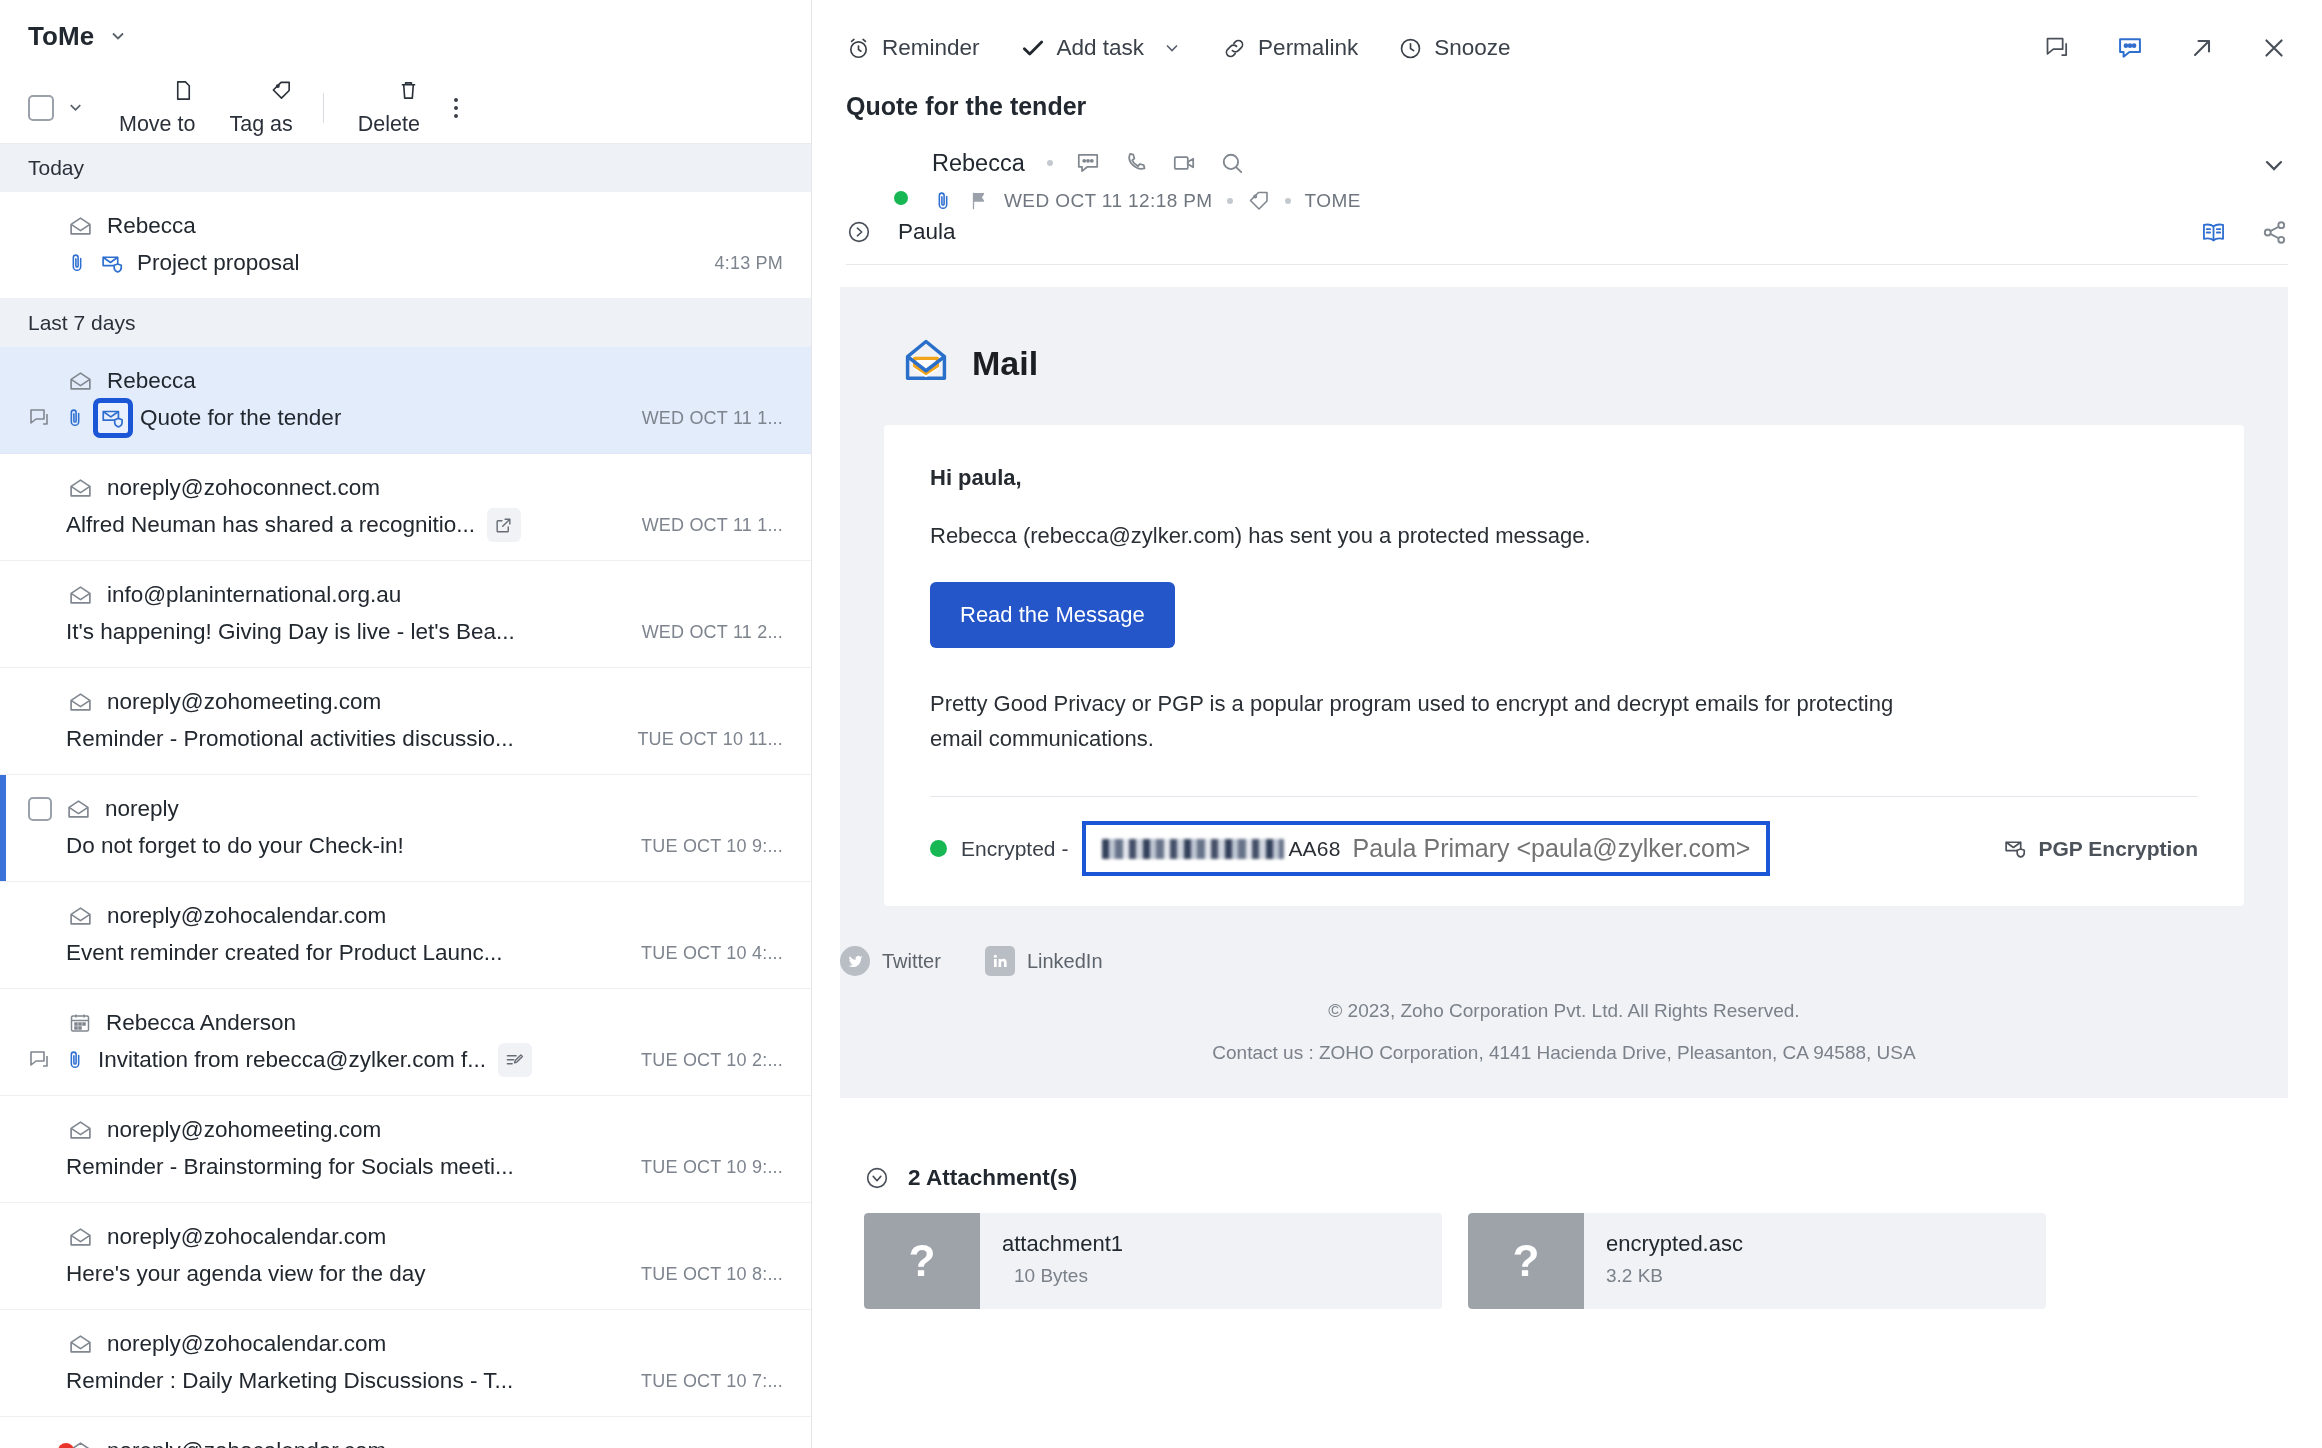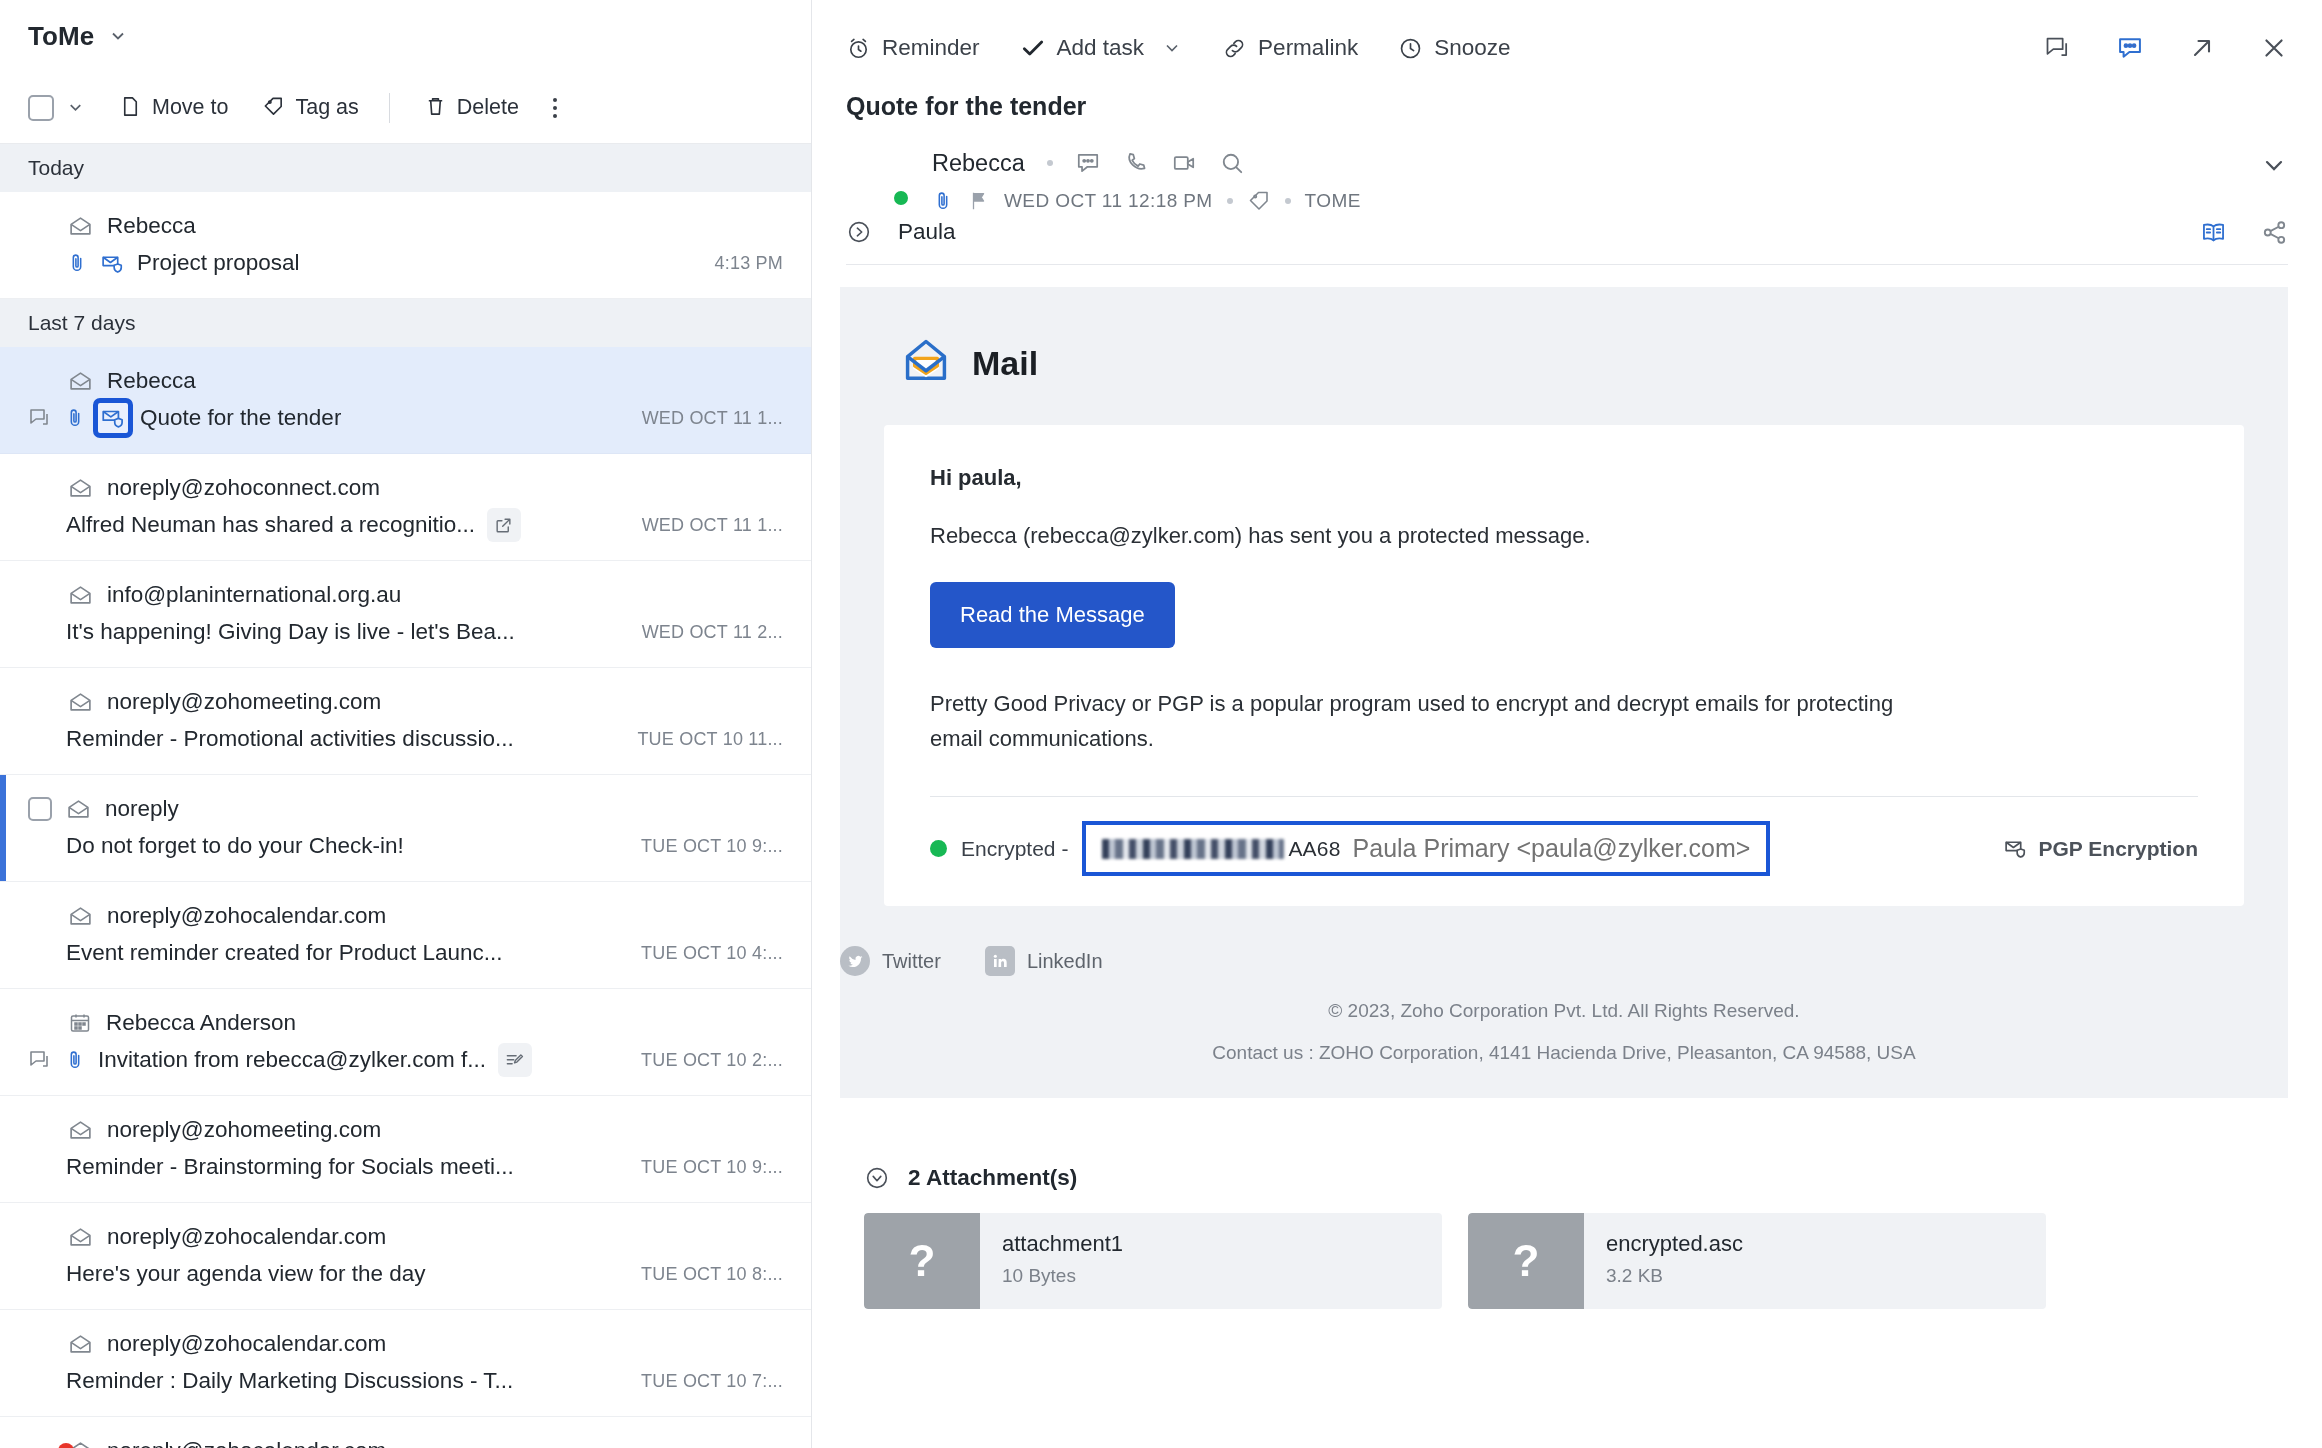--- a/index.html
+++ b/index.html
@@ -31,23 +31,23 @@
     height: 72px; display: flex; align-items: center;
     padding: 0 28px; gap: 0; flex: 0 0 auto;
     border-bottom: 1px solid #e9ebee;
   }
   .chk {
     width: 26px; height: 26px; border: 2px solid #9aa1ab; border-radius: 5px;
     display:inline-block;
   }
   .chk-caret { margin-left: 12px; color:#5a616b; display:flex; align-items:center; }
   .act {
-    display: flex; align-items: flex-start; gap: 10px;
+    display: flex; align-items: flex-end; gap: 10px;
     margin-left: 34px; color: #2b313a; font-size: 21.5px;
-    cursor: pointer; white-space: nowrap;
+    cursor: pointer; white-space: nowrap; flex-direction: column;
   }
   .act svg { display:block; }
   .vsep { width:1px; height:30px; background:#d8dbe0; margin-left:30px; }
   .kebab { margin-left: 34px; display:flex; flex-direction:column; gap:4px; align-items:center; cursor:pointer;}
   .kebab i { width:4px; height:4px; border-radius:50%; background:#3a4049; display:block; }
 
   .group-head {
     height: 48px; background:#eef1f5; display:flex; align-items:center;
     padding: 0 28px; font-size: 21px; color: #2b313a; flex:0 0 auto;
   }
@@ -762,21 +762,21 @@
               <path d="M8.5 10.5l3.5 4 3.5-4" stroke-linecap="round" stroke-linejoin="round"></path>
             </svg>
         </span>
         <span class="att-head-txt">2 Attachment(s)</span>
       </div>
       <div class="att-list">
         <div class="att-card">
           <span class="att-thumb">?</span>
           <span class="att-meta">
             <span class="att-name" style="display:block;">attachment1</span>
-            <span class="att-size" style="display:block;">10 Bytes</span>
+            <span class="att-size" style="display:block;margin-left:12px;">10 Bytes</span>
           </span>
         </div>
         <div class="att-card">
           <span class="att-thumb">?</span>
           <span class="att-meta">
             <span class="att-name" style="display:block;">encrypted.asc</span>
             <span class="att-size" style="display:block;">3.2 KB</span>
           </span>
         </div>
       </div>

